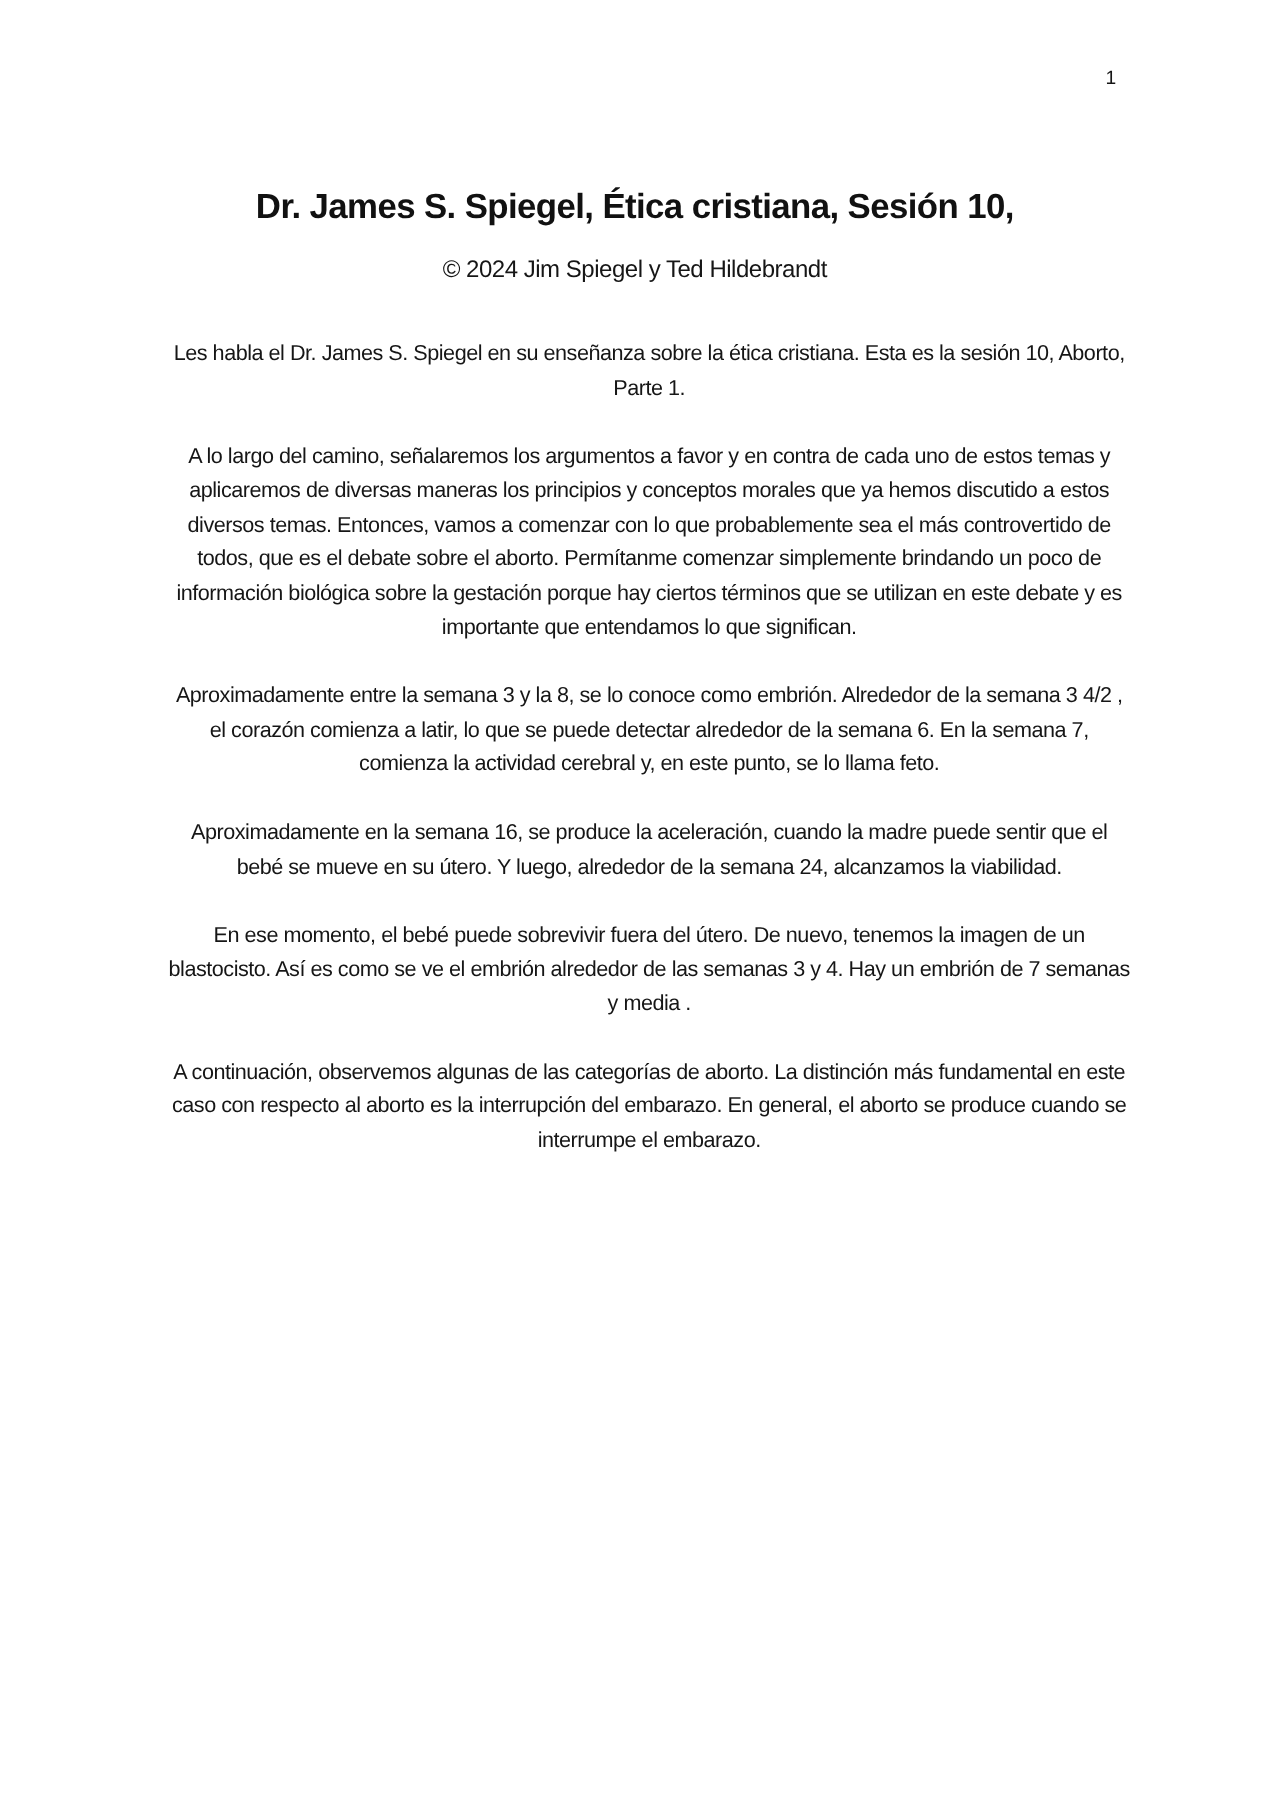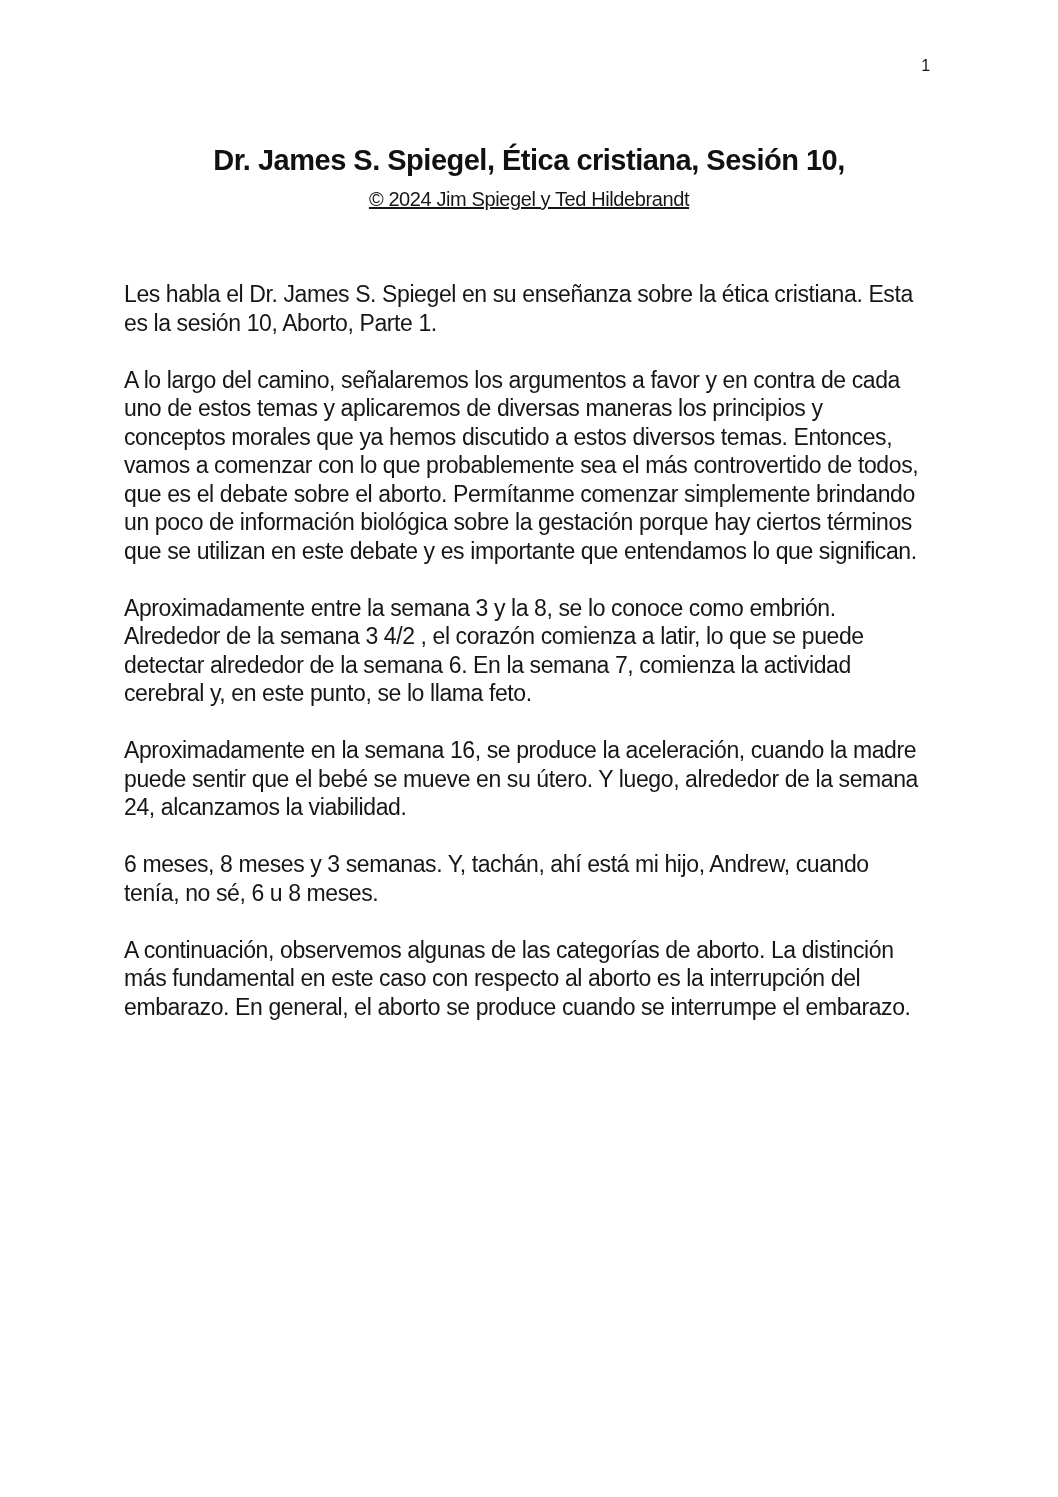--- a/index.html
+++ b/index.html
@@ -32,46 +32,45 @@
     letter-spacing: -0.2px;
   }
   .doc-header {
     position: absolute;
     top: 133px;
     left: 128px;
     width: 802px;
     text-align: center;
   }
   .doc-title {
-    margin: 4px;
+    margin: 17px;
     font-size: 29px;
     font-weight: bold;
     line-height: 46px;
     letter-spacing: -0.5px;
     color: #111111;
   }
   .doc-title .title-line {
     display: block;
   }
   .copyright {
     margin-top: 2px;
     font-size: 20px;
     line-height: 25px;
     letter-spacing: -0.4px;
-    text-decoration: underline;
   }
   .doc-body {
     position: absolute;
     top: 280px;
-    left: 124px;
+    left: 140px;
     width: 802px;
-    font-size: 23px;
+    font-size: 18px;
     line-height: 28.5px;
     letter-spacing: -0.4px;
-    text-align: left;
+    text-align: center;
   }
   .doc-body p {
     margin: 0 0 28.5px 0;
   }
 </style>
 </head>
 <body>
 
 <div class="page">
 
@@ -82,17 +81,17 @@
       <span class="title-line">Dr. James S. Spiegel, Ética cristiana, Sesión 10,</span>
     </h1>
     <div class="copyright">© 2024 Jim Spiegel y Ted Hildebrandt</div>
   </header>
 
   <main class="doc-body">
     <p>Les habla el Dr. James S. Spiegel en su enseñanza sobre la ética cristiana. Esta es la sesión 10, Aborto, Parte 1.</p>
     <p>A lo largo del camino, señalaremos los argumentos a favor y en contra de cada uno de estos temas y aplicaremos de diversas maneras los principios y conceptos morales que ya hemos discutido a estos diversos temas. Entonces, vamos a comenzar con lo que probablemente sea el más controvertido de todos, que es el debate sobre el aborto. Permítanme comenzar simplemente brindando un poco de información biológica sobre la gestación porque hay ciertos términos que se utilizan en este debate y es importante que entendamos lo que significan.</p>
     <p>Aproximadamente entre la semana 3 y la 8, se lo conoce como embrión. Alrededor de la semana 3 4/2 , el corazón comienza a latir, lo que se puede detectar alrededor de la semana 6. En la semana 7, comienza la actividad cerebral y, en este punto, se lo llama feto.</p>
     <p>Aproximadamente en la semana 16, se produce la aceleración, cuando la madre puede sentir que el bebé se mueve en su útero. Y luego, alrededor de la semana 24, alcanzamos la viabilidad.</p>
-    <p>6 meses, 8 meses y 3 semanas. Y, tachán, ahí está mi hijo, Andrew, cuando tenía, no sé, 6 u 8 meses.</p>
+    <p>En ese momento, el bebé puede sobrevivir fuera del útero. De nuevo, tenemos la imagen de un blastocisto. Así es como se ve el embrión alrededor de las semanas 3 y 4. Hay un embrión de 7 semanas y media .</p>
     <p>A continuación, observemos algunas de las categorías de aborto. La distinción más fundamental en este caso con respecto al aborto es la interrupción del embarazo. En general, el aborto se produce cuando se interrumpe el embarazo.</p>
   </main>
 
 </div>
 
 </body></html>

